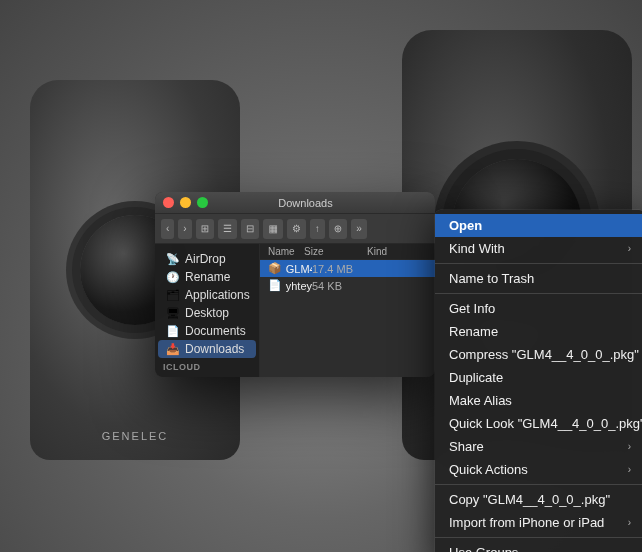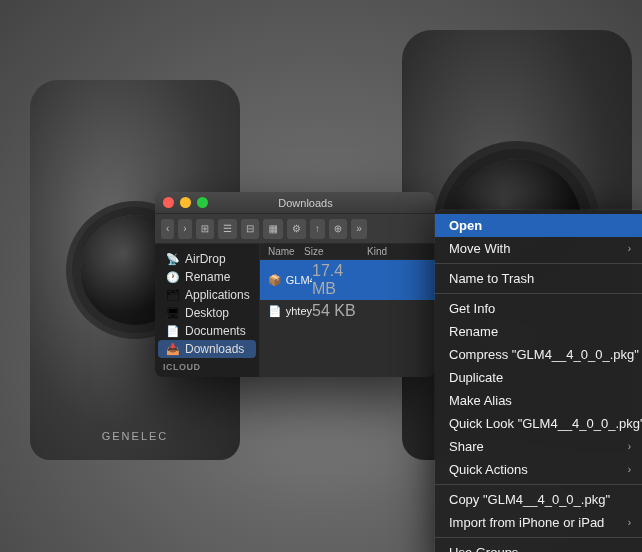--- a/index.html
+++ b/index.html
@@ -238,21 +238,21 @@
       white-space: nowrap;
       overflow: hidden;
       text-overflow: ellipsis;
       display: flex;
       align-items: center;
       gap: 4px;
     }
     .filelist-row-size {
       width: 55px;
       color: #aaa;
-      font-size: 16px;
+      font-size: 11px;
     }
     .filelist-row-kind {
       width: 60px;
       color: #aaa;
       font-size: 11px;
     }
     .file-icon { font-size: 11px; }
 
     
     .context-menu {
@@ -383,21 +383,21 @@
       </div>
     </div>
   </div>
 </div>
 
 <div class="context-menu" id="context-menu">
 <div class="ctx-item highlighted bold">
       <span>Open</span>
     </div>
     <div class="ctx-item">
-      <span>Move With</span>
+      <span>Kind With</span>
       <span class="ctx-arrow">›</span>
     </div>
     <div class="ctx-separator"></div>
     <div class="ctx-item">
       <span>Name to Trash</span>
     </div>
     <div class="ctx-separator"></div>
     <div class="ctx-item">
       <span>Get Info</span>
     </div>

